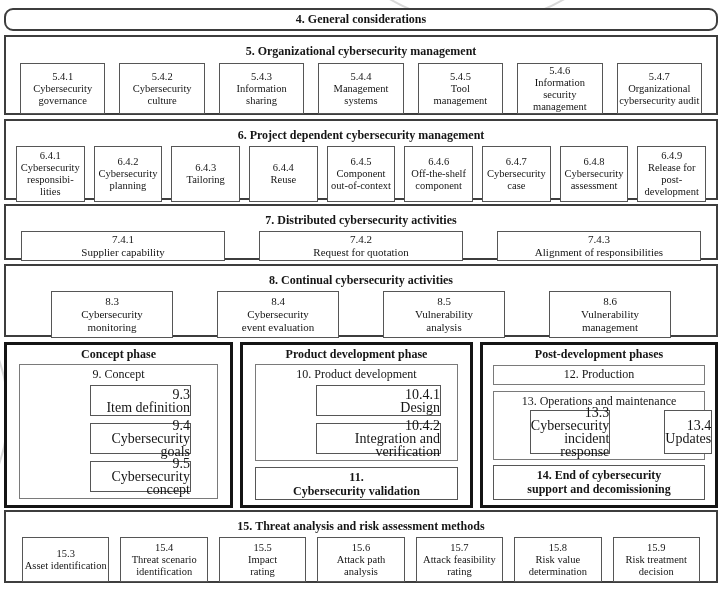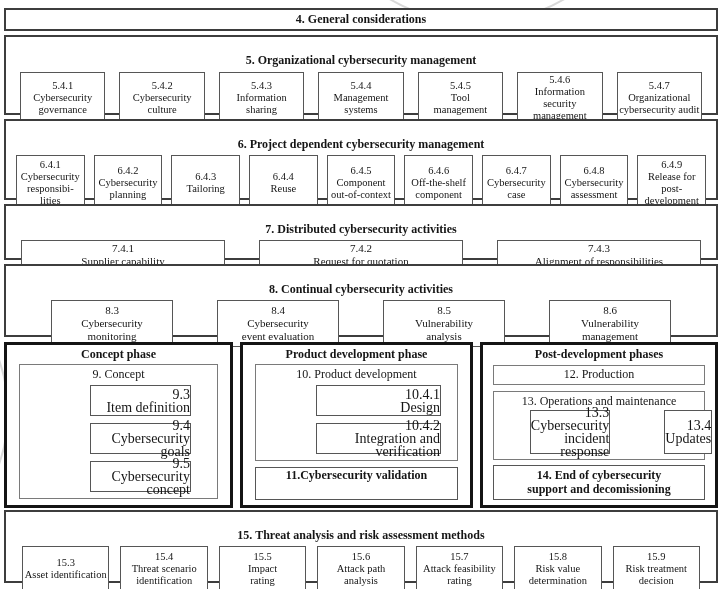--- a/index.html
+++ b/index.html
@@ -4,28 +4,28 @@
 <style>
   html,body{margin:0;padding:0;background:#ffffff;}
   .page{position:relative;width:723px;height:589px;overflow:hidden;background:#fff;
         font-family:"Liberation Serif",serif;color:#151515;}
   .arc{position:absolute;border:2px solid #d9d9d9;border-radius:50%;z-index:0;background:transparent;}
   #arc-top{left:305px;top:-320px;width:340px;height:340px;}
   #arc-left{left:-305px;top:255px;width:310px;height:310px;}
 
   .sec{position:absolute;left:4px;width:714px;box-sizing:border-box;border:2px solid #3d3d3d;
        background:#fff;z-index:1;}
-  .sec-title{font-weight:bold;font-size:12px;text-align:center;padding-top:16px;line-height:15px;}
+  .sec-title{font-weight:bold;font-size:12px;text-align:center;padding-top:7px;line-height:15px;}
   .row{display:flex;justify-content:center;align-items:stretch;}
   .box{box-sizing:border-box;border:1px solid #565656;background:#fff;display:flex;flex-direction:column;
        justify-content:center;align-items:center;text-align:center;font-size:10.5px;line-height:12px;padding:1px;}
   .num{display:block;}
   .lbl{display:block;white-space:pre-line;}
 
-  #s4{top:8px;height:23px;}
+  #s4{top:8px;height:23px;border-radius:9px;}
   #s4 .sec-title{padding-top:0;line-height:19px;}
   #s5{top:35px;height:80px;}
   #s5 .row{gap:14px;margin:4px 14px 0;}
   #s5 .box{flex:1;height:51px;}
   #s6{top:119px;height:81px;}
   #s6 .row{gap:9px;margin:3px 10px 0;}
   #s6 .box{flex:1;height:56px;}
   #s7{top:204px;height:56px;}
   #s7 .row{gap:34px;margin-top:3px;}
   #s7 .box{width:204px;height:30px;font-size:11px;line-height:13px;}
@@ -44,21 +44,21 @@
   .phase-title{font-weight:bold;font-size:12px;text-align:center;padding:2px 0 1px;line-height:14px;}
   .block{box-sizing:border-box;border:1px solid #7a7a7a;background:#fff;}
   .block-title{font-weight:normal;font-size:12px;text-align:center;line-height:14px;padding-top:2px;}
   .stack{display:flex;flex-direction:column;gap:7px;margin:4px 26px 6px;}
   #phase-product .stack{margin:4px 16px 6px;}
   .item{box-sizing:border-box;border:1px solid #565656;height:31px;display:flex;flex-direction:column;
         justify-content:center;text-align:right;font-size:14px;line-height:13px;background:#fff;margin-left:44px;}
   #block9{flex:1;margin:2px 12px 7px;}
   #block10{margin:2px 12px 0;}
   #block11{margin:6px 12px 5px;box-sizing:border-box;border:1px solid #565656;height:36px;display:flex;
-           flex-direction:row;justify-content:center;text-align:center;font-weight:bold;font-size:12px;line-height:14px;}
+           flex-direction:column;justify-content:center;text-align:center;font-weight:bold;font-size:12px;line-height:14px;}
   #block12{margin:3px 10px 0;height:20px;}
   #block12 .block-title{line-height:17px;padding-top:0;}
   #block13{margin:6px 10px 0;}
   #block13 .pair{display:flex;gap:10px;margin:2px 10px 5px;justify-content:center;}
   #block13 .item{width:97px;height:44px;}
   #block14{margin:5px 10px 5px;box-sizing:border-box;border:1px solid #565656;height:36px;display:flex;
            align-items:center;justify-content:center;text-align:center;font-weight:bold;font-size:12px;
            line-height:14px;white-space:pre-line;}
 </style>
 </head>

